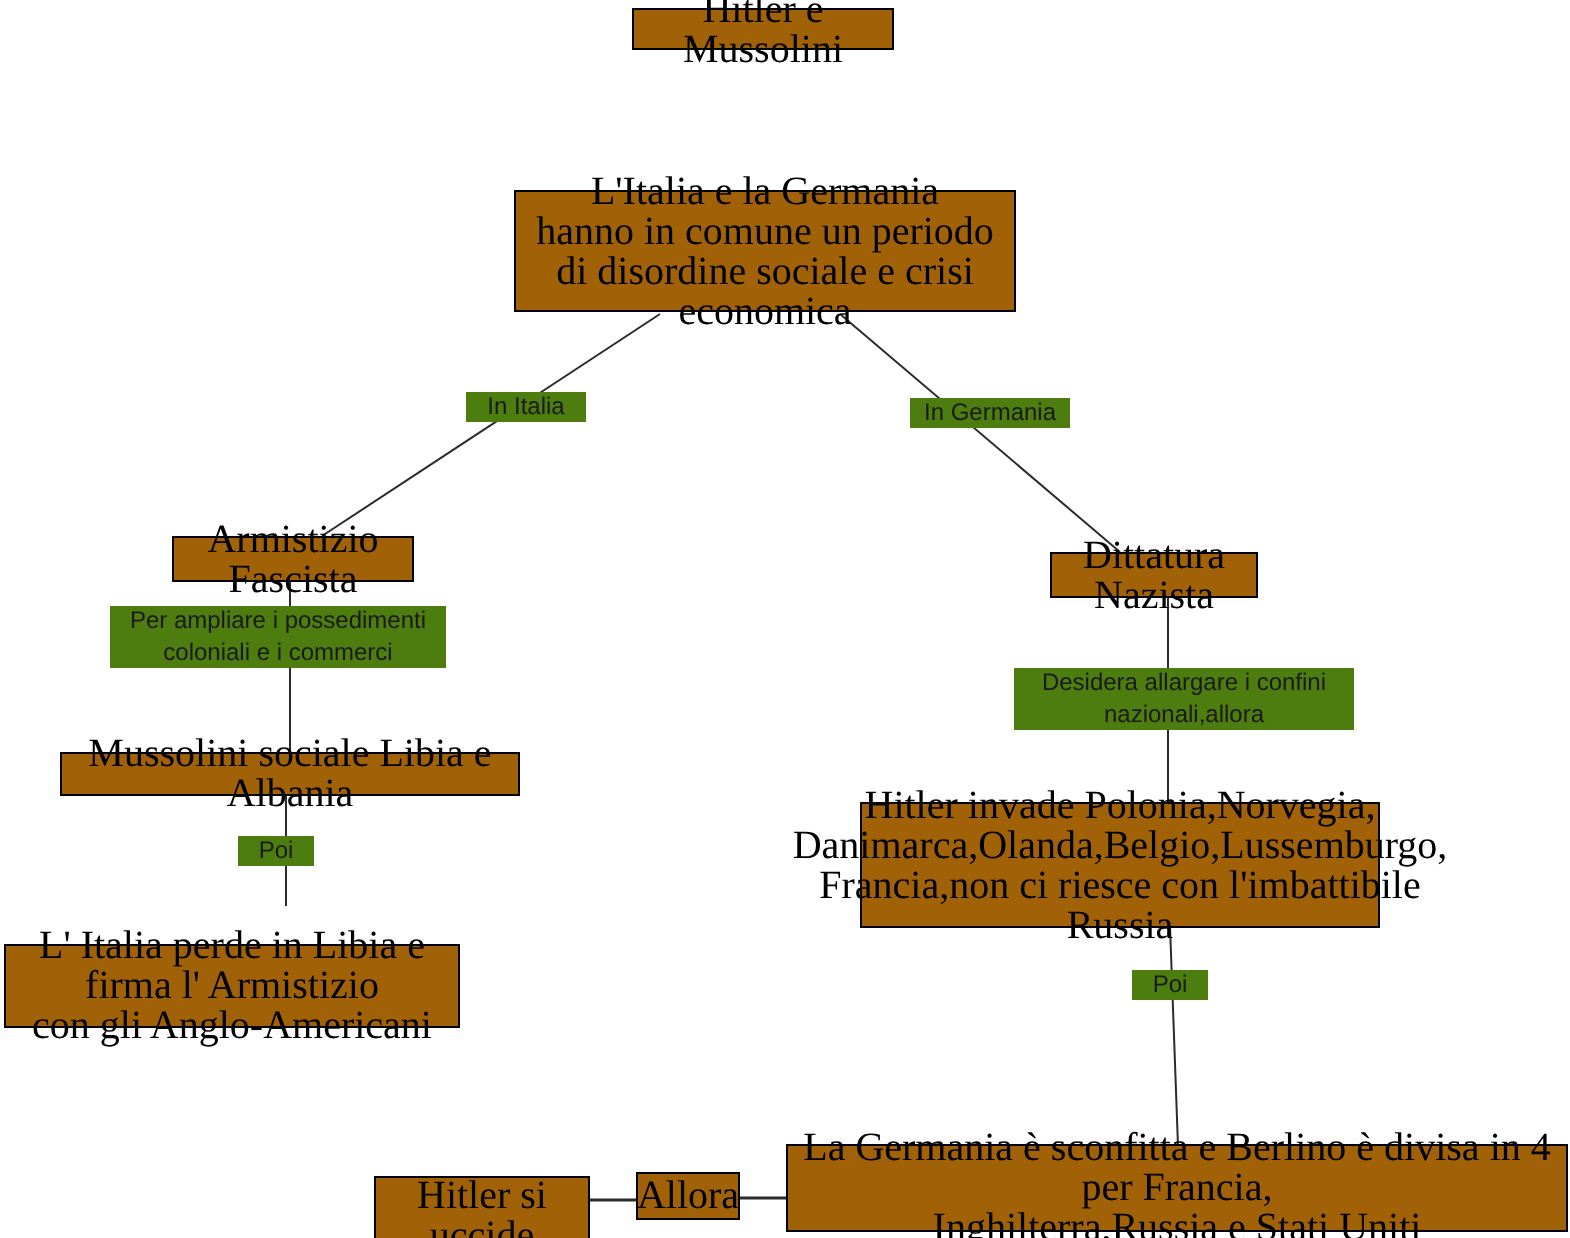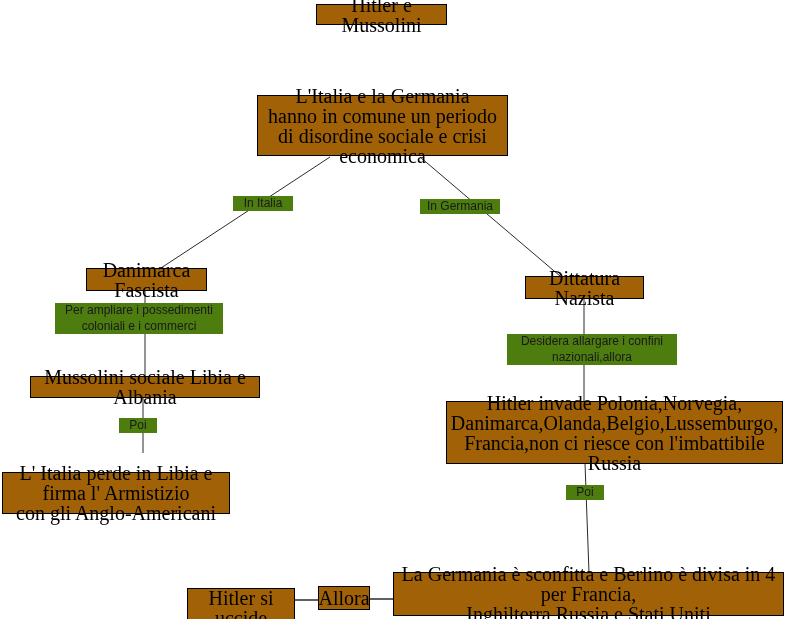--- a/index.html
+++ b/index.html
@@ -47,28 +47,28 @@
     line-height: 15.5px;
     text-align: center;
     white-space: pre-line;
   }
   
   #node-title            { left: 316px; top: 4px;   width: 131px; height: 21px; }
   #node-main             { left: 257px; top: 95px;  width: 251px; height: 61px; }
   #node-fascista         { left: 86px;  top: 268px; width: 121px; height: 23px; }
   #node-mussolini        { left: 30px;  top: 376px; width: 230px; height: 22px; }
   #node-italia-perde     { left: 2px;   top: 472px; width: 228px; height: 42px; }
-  #node-nazista          { left: 525px; top: 276px; width: 119px; height: 23px; }
-  #node-hitler-invade    { left: 446px; top: 401px; width: 337px; height: 63px; }
+  #node-nazista          { left: 525px; top: 276px; width: 104px; height: 23px; }
+  #node-hitler-invade    { left: 430px; top: 401px; width: 260px; height: 63px; }
   #node-germania         { left: 393px; top: 572px; width: 391px; height: 44px; text-align: center; }
   #node-uccide           { left: 187px; top: 588px; width: 108px; height: 40px; }
   #node-allora           { left: 318px; top: 586px; width: 52px;  height: 24px; }
   
   #label-in-italia       { left: 233px; top: 196px; width: 60px;  height: 15px; }
-  #label-in-germania     { left: 420px; top: 199px; width: 80px;  height: 15px; }
+  #label-in-germania     { left: 455px; top: 199px; width: 80px;  height: 15px; }
   #label-per-ampliare    { left: 55px;  top: 303px; width: 168px; height: 31px; }
   #label-poi-left        { left: 119px; top: 418px; width: 38px;  height: 15px; }
   #label-desidera        { left: 507px; top: 334px; width: 170px; height: 31px; }
   #label-poi-right       { left: 566px; top: 485px; width: 38px;  height: 15px; }
 </style>
 </head>
 <body>
 
 <div id="canvas">
 
@@ -89,21 +89,21 @@
 coloniali e i commerci</div>
   <div class="link-label" id="label-poi-left">Poi</div>
   <div class="link-label" id="label-desidera">Desidera allargare i confini
 nazionali,allora</div>
   <div class="link-label" id="label-poi-right">Poi</div>
 
   <div class="node" id="node-title">Hitler e Mussolini</div>
   <div class="node" id="node-main">L'Italia e la Germania
 hanno in comune un periodo
 di disordine sociale e crisi economica</div>
-  <div class="node" id="node-fascista">Danimarca Fascista</div>
+  <div class="node" id="node-fascista">Armistizio Fascista</div>
   <div class="node" id="node-mussolini">Mussolini sociale Libia e Albania</div>
   <div class="node" id="node-italia-perde">L' Italia perde in Libia e firma l' Armistizio
 con gli Anglo-Americani</div>
   <div class="node" id="node-nazista">Dittatura Nazista</div>
   <div class="node" id="node-hitler-invade">Hitler invade Polonia,Norvegia,
 Danimarca,Olanda,Belgio,Lussemburgo,
 Francia,non ci riesce con l'imbattibile Russia</div>
   <div class="node" id="node-germania">La Germania è sconfitta e Berlino è divisa in 4 per Francia,
 Inghilterra,Russia e Stati Uniti</div>
   <div class="node" id="node-uccide">Hitler si uccide</div>

